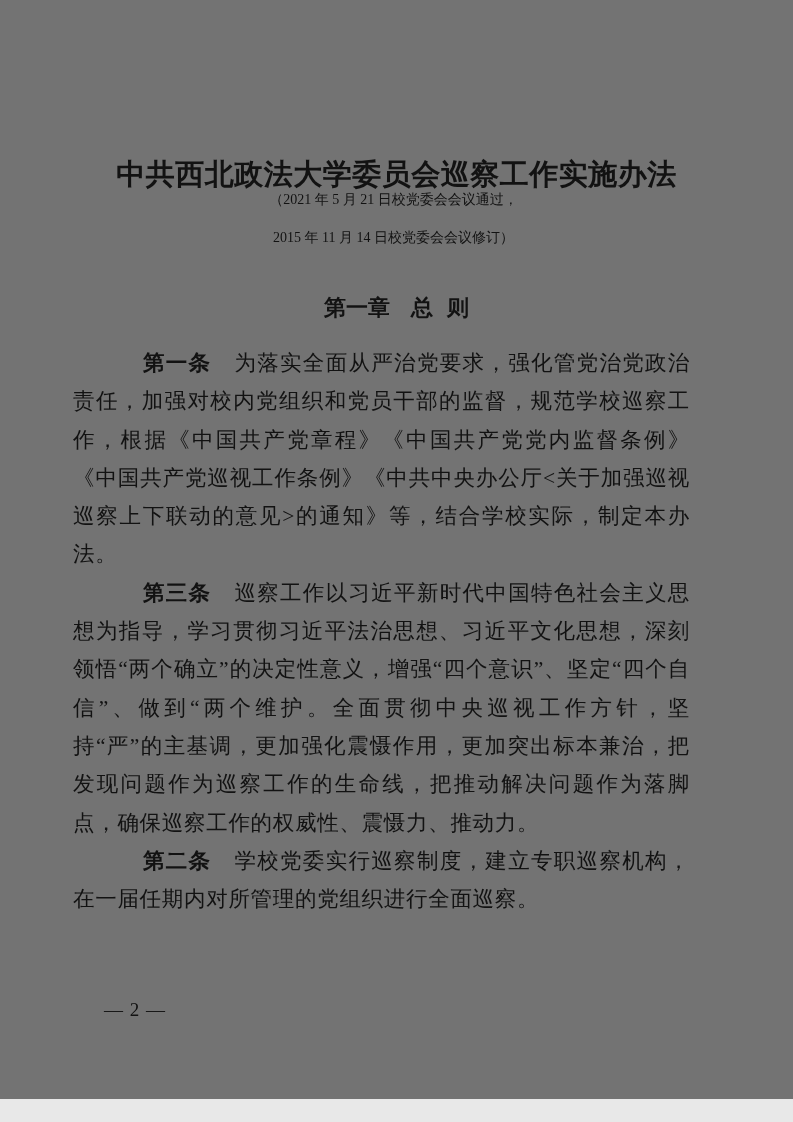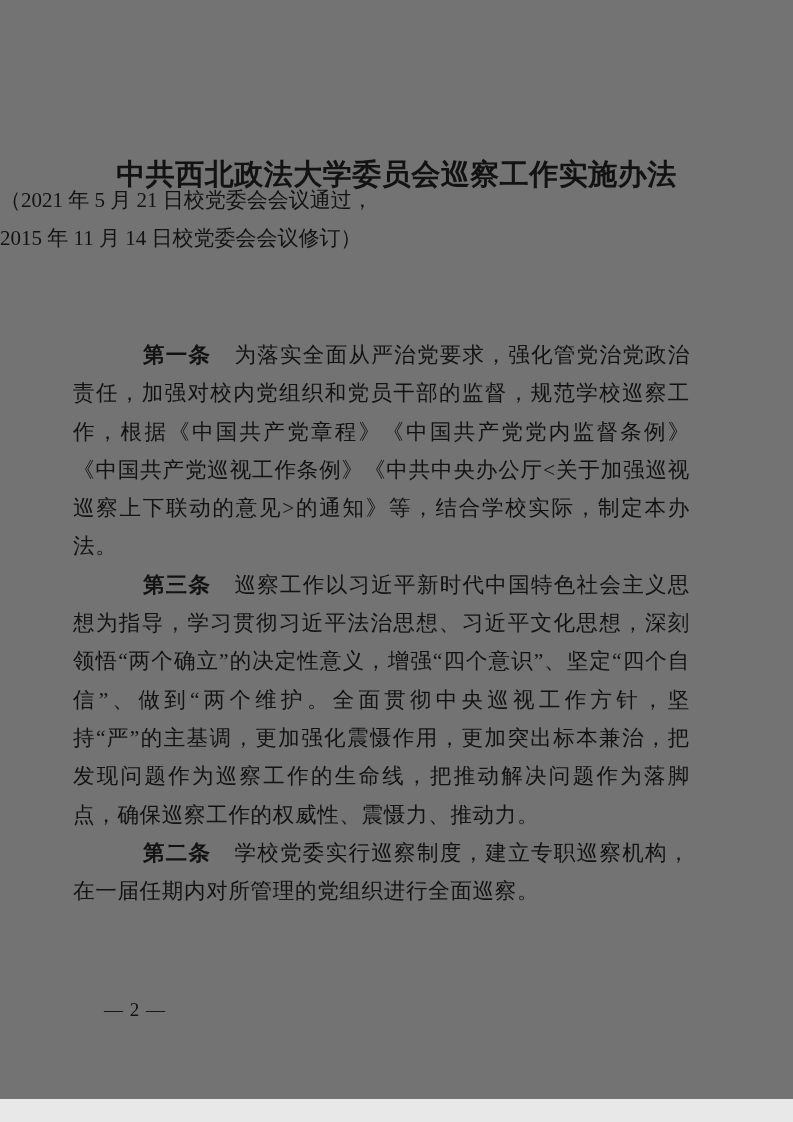--- a/index.html
+++ b/index.html
@@ -27,22 +27,22 @@
     line-height: 36px;
     font-weight: bold;
     letter-spacing: 0.5px;
     white-space: nowrap;
   }
   .revision-note {
     position: absolute;
     top: 181px;
     left: 0;
     right: 6px;
-    text-align: left;
-    font-size: 21px;
+    text-align: center;
+    font-size: 14px;
     line-height: 38px;
   }
   .revision-note .rev-line {
     display: block;
     white-space: nowrap;
   }
   .chapter-heading {
     position: absolute;
     top: 294px;
     left: 0;
@@ -53,21 +53,21 @@
     font-size: 22px;
     line-height: 28px;
     white-space: nowrap;
   }
   .chapter-heading .chapter-title {
     margin-left: 21px;
     word-spacing: 8px;
   }
   .doc-body {
     position: absolute;
-    top: 336px;
+    top: 344px;
     left: 73px;
     width: 617px;
     font-size: 21.5px;
     line-height: 38.3px;
     letter-spacing: 0.7px;
     text-align: justify;
   }
   .doc-body p.article {
     margin: 0;
     text-indent: 70px;
@@ -91,20 +91,23 @@
 
 <div class="sheet">
 
   <h1 class="doc-title">中共西北政法大学委员会巡察工作实施办法</h1>
 
   <div class="revision-note">
     <span class="rev-line">（2021 年 5 月 21 日校党委会会议通过，</span>
     <span class="rev-line">2015 年 11 月 14 日校党委会会议修订）</span>
   </div>
 
+  <div class="chapter-heading">
+    <span class="chapter-label">第一章</span><span class="chapter-title">总 则</span>
+  </div>
 
   <div class="doc-body">
 
     <p class="article">
       <span class="article-label">第一条</span><span class="article-text">为落实全面从严治党要求，强化管党治党政治责任，加强对校内党组织和党员干部的监督，规范学校巡察工作，根据《中国共产党章程》《中国共产党党内监督条例》《中国共产党巡视工作条例》《中共中央办公厅&lt;关于加强巡视巡察上下联动的意见&gt;的通知》等，结合学校实际，制定本办法。</span>
     </p>
 
     <p class="article">
       <span class="article-label">第三条</span><span class="article-text">巡察工作以习近平新时代中国特色社会主义思想为指导，学习贯彻习近平法治思想、习近平文化思想，深刻领悟“两个确立”的决定性意义，增强“四个意识”、坚定“四个自信”、做到“两个维护。全面贯彻中央巡视工作方针，坚持“严”的主基调，更加强化震慑作用，更加突出标本兼治，把发现问题作为巡察工作的生命线，把推动解决问题作为落脚点，确保巡察工作的权威性、震慑力、推动力。</span>
     </p>

